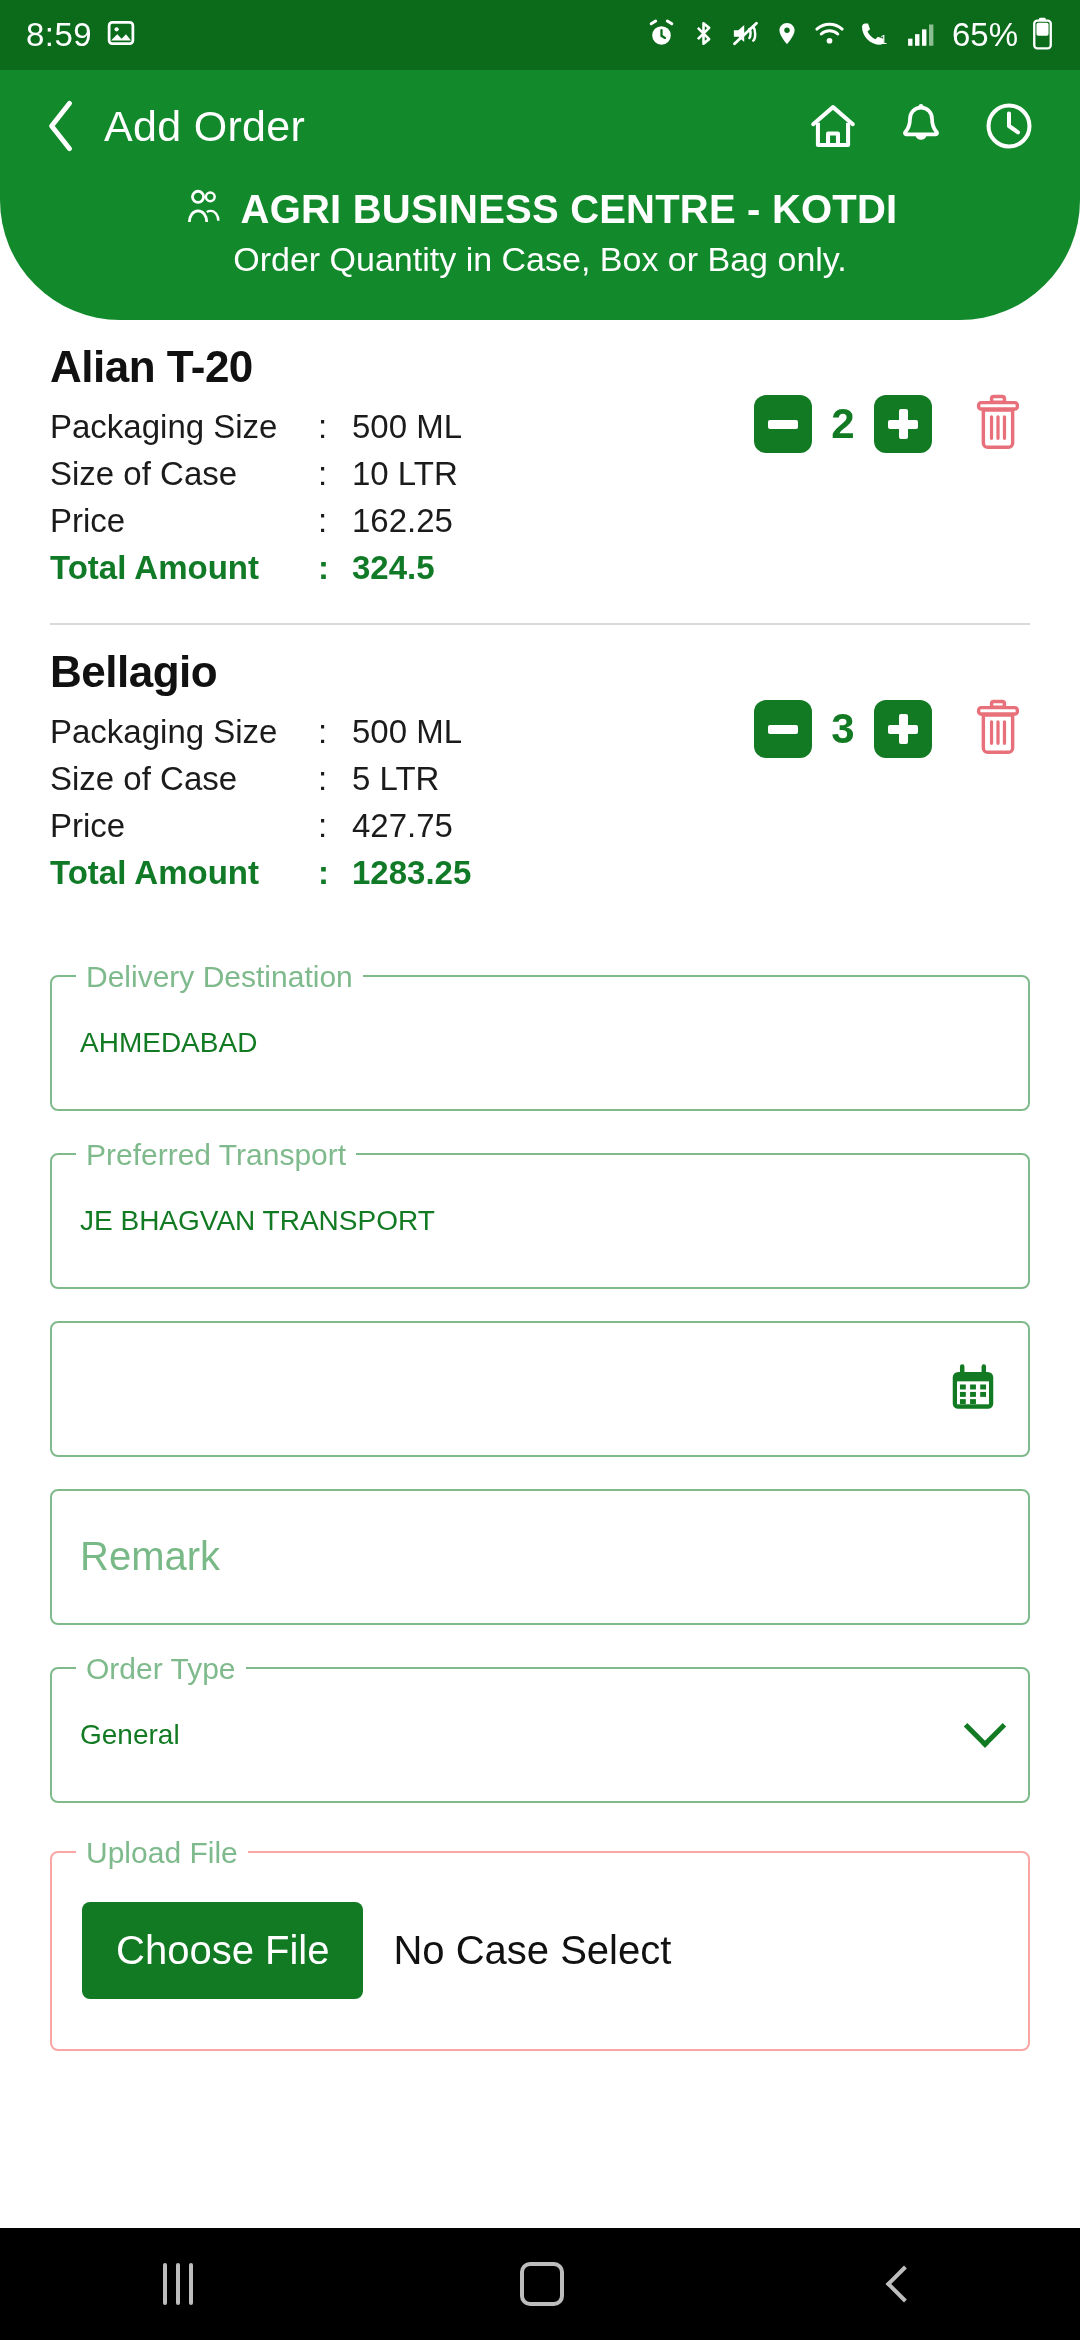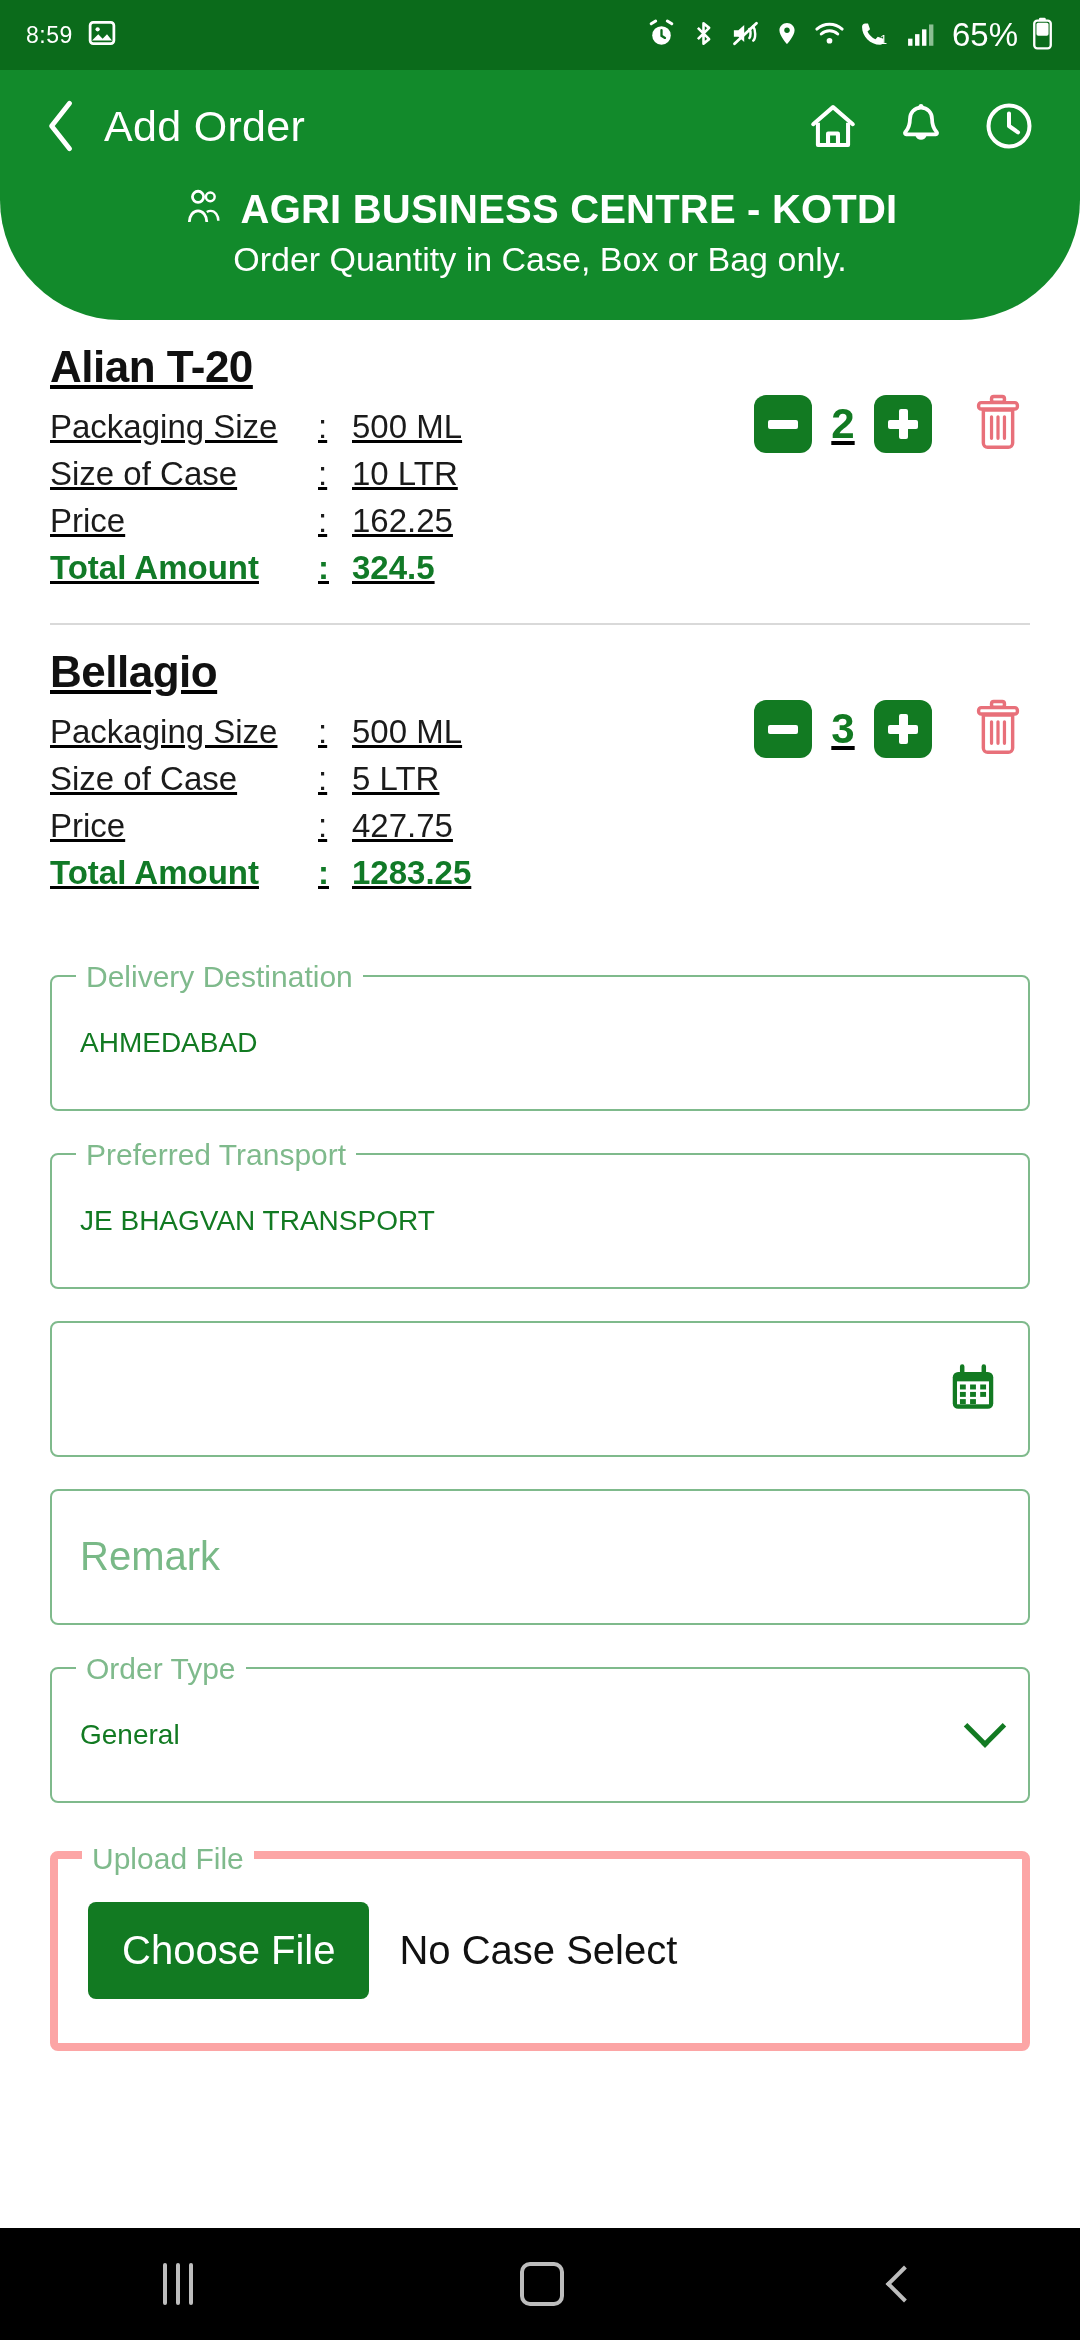--- a/index.html
+++ b/index.html
@@ -10,21 +10,21 @@
     overflow: hidden;
   }
   .phone { position: relative; width: 1080px; height: 2340px; background:#fff; }
 
   
   .statusbar {
     position: absolute; top:0; left:0; width:1080px; height:70px;
     background:#0b6b1b;
     display:flex; align-items:center; padding:0 26px;
   }
-  .sb-time { color:#fff; font-size:23px; letter-spacing:.5px; }
+  .sb-time { color:#fff; font-size:33px; letter-spacing:.5px; }
   .sb-left { display:flex; align-items:center; gap:14px; }
   .sb-right { margin-left:auto; display:flex; align-items:center; gap:13px; }
   .sb-ico { display:block; }
   .sb-batt-text { color:#fff; font-size:33px; margin-left:2px; }
 
   
   .appbar {
     position:absolute; top:70px; left:0; width:1080px; height:250px;
     background:#128a2b;
     border-bottom-left-radius:120px; border-bottom-right-radius:120px;
@@ -42,21 +42,21 @@
     display:flex; align-items:center; justify-content:center; gap:16px;
     margin-top:4px;
   }
   .party-name { color:#fff; font-size:40px; font-weight:bold; letter-spacing:.2px; }
   .party-sub { color:#fff; font-size:34px; text-align:center; margin-top:8px; }
 
   
   .content { position:absolute; top:320px; left:0; width:1080px; }
 
   
-  .product { padding:22px 50px 10px 50px; display:flex; align-items:flex-start;text-decoration:underline; }
+  .product { padding:22px 50px 10px 50px; display:flex; align-items:flex-start; }
   .prod-left { flex:1 1 auto; }
   .prod-title { font-size:44px; font-weight:bold; color:#111; letter-spacing:-.5px; }
   .specs { margin-top:12px; }
   .spec-row { display:flex; font-size:33px; color:#1b1b1b; line-height:1.42; }
   .spec-k { width:268px; }
   .spec-c { width:34px; }
   .spec-v { }
   .spec-row.total .spec-k, .spec-row.total .spec-c, .spec-row.total .spec-v {
     color:#117a27; font-weight:bold;
   }
@@ -91,21 +91,21 @@
   }
   .fvalue { font-size:28px; color:#127a22; }
   .fplaceholder { font-size:40px; color:#79b987; }
   .fright { margin-left:auto; display:flex; align-items:center; }
 
   .chev { width:30px; height:30px; border-right:5px solid #127a22;
           border-bottom:5px solid #127a22; transform:rotate(45deg) translate(-6px,-6px); }
 
   
   .upload-group {
-    position:relative; border:8px solid #fca5a5; border-radius:8px;
+    position:relative; border:2px solid #fca5a5; border-radius:8px;
     margin-top:48px; height:200px; display:flex; align-items:center; padding:0 30px;
   }
   .choose-btn {
     background:#127a22; color:#fff; font-size:40px;
     padding:26px 34px; border-radius:8px; border:none;
     font-family:"Liberation Sans", sans-serif;
   }
   .no-file { font-size:40px; color:#111; margin-left:30px; }
 
   

